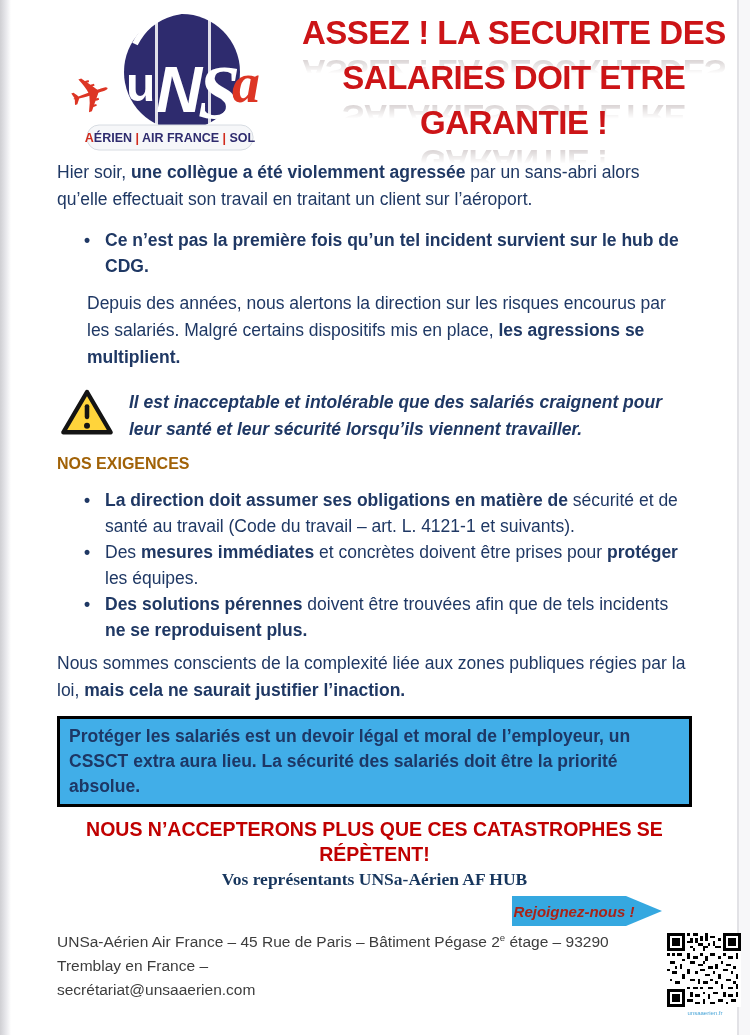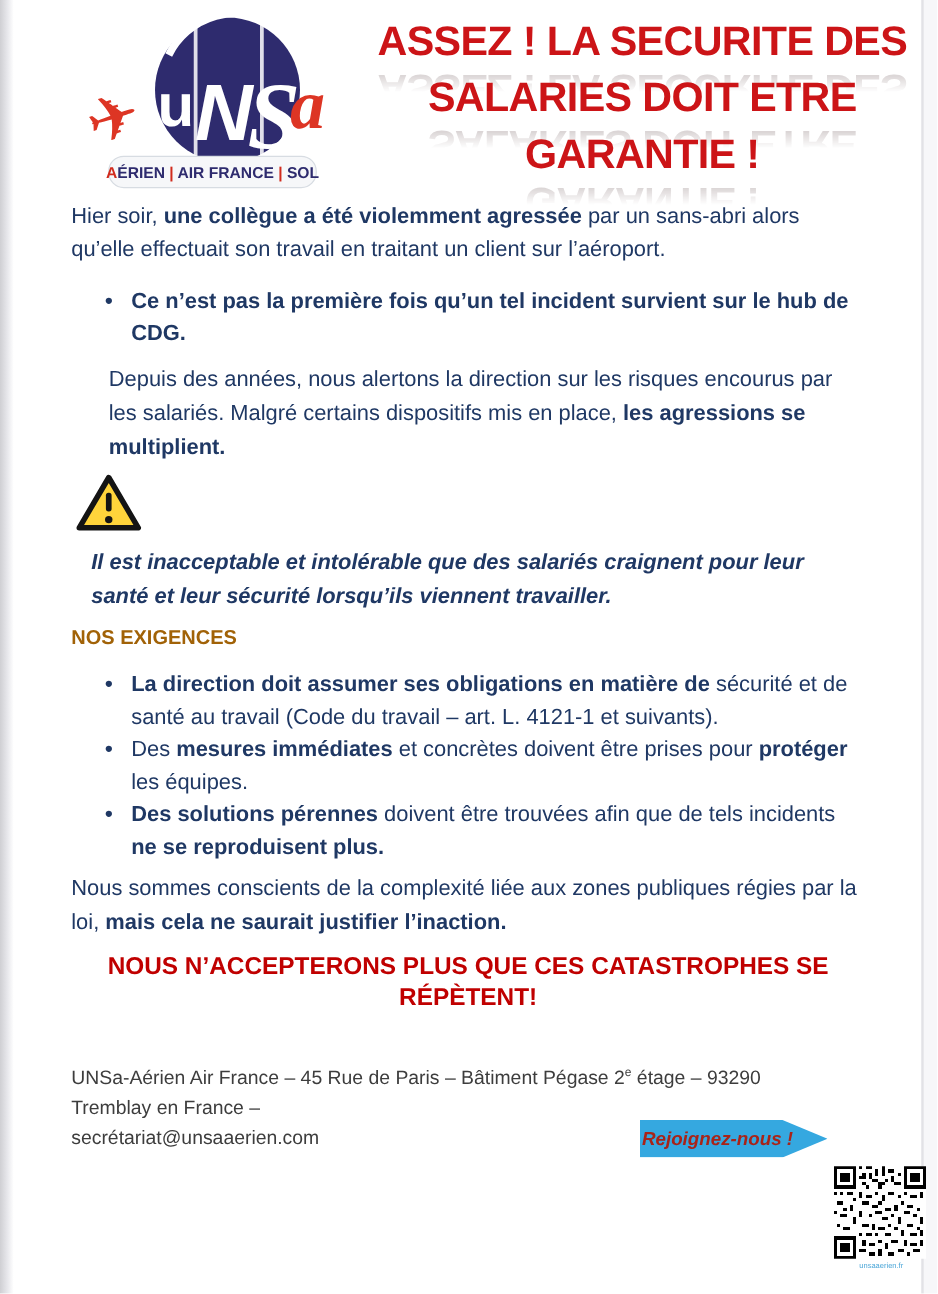--- a/index.html
+++ b/index.html
@@ -34,21 +34,21 @@
 
   ul.bullets { list-style:none; margin-top:14px; }
   ul.bullets li { position:relative; padding-left:48px; color:#1f3864;
                   font-size:17.5px; line-height:26px; }
   ul.bullets li::before { content:"\2022"; position:absolute; left:27px; top:0;
                   color:#1f3864; font-weight:700; }
 
   .context-p { margin-top:11px;margin-left:30px; }
 
   
-  .warning { display:flex; align-items:flex-start; margin-top:6px; padding-left:2px;flex-direction:column; }
+  .warning { display:flex; align-items:flex-end; margin-top:16px; padding-left:2px; }
   .wicon { flex:0 0 56px; }
   .wtext { color:#1f3864; font-size:17.5px; line-height:27px; font-weight:700;
            font-style:italic; padding-left:14px; padding-right:20px; margin-top:2px; }
 
   .exig-heading { color:#a16207; font-size:16px; font-weight:700; margin-top:8px; line-height:26px; }
   .exig-list { margin-top:10px !important; }
 
   .complexity-p { }
 
   
@@ -141,22 +141,24 @@
     <h2 class="exig-heading">NOS EXIGENCES</h2>
 
     <ul class="bullets exig-list">
       <li><span class="b">La direction doit assumer ses obligations en matière de </span><span>sécurité et de santé au travail (Code du travail – art. L. 4121-1 et suivants).</span></li>
       <li><span>Des </span><span class="b">mesures immédiates</span><span> et concrètes doivent être prises pour </span><span class="b">protéger</span><span> les équipes.</span></li>
       <li><span class="b">Des solutions pérennes</span><span> doivent être trouvées afin que de tels incidents </span><span class="b">ne se reproduisent plus.</span></li>
     </ul>
 
     <p class="body-p complexity-p"><span>Nous sommes conscients de la complexité liée aux zones publiques régies par la loi, </span><span class="b">mais cela ne saurait justifier l’inaction.</span></p>
 
+    <div class="highlight">Protéger les salariés est un devoir légal et moral de l’employeur, un CSSCT extra aura lieu. La sécurité des salariés doit être la priorité absolue.</div>
 
     <p class="slogan">NOUS N’ACCEPTERONS PLUS QUE CES CATASTROPHES SE RÉPÈTENT!</p>
+    <p class="signature">Vos représentants UNSa-Aérien AF HUB</p>
 
     <div class="footer">
       <p><span>UNSa-Aérien Air France – 45 Rue de Paris – Bâtiment Pégase 2</span><sup>e</sup><span> étage – 93290 Tremblay en France –</span></p>
       <p>secrétariat@unsaaerien.com</p>
     </div>
   </div>
 
   <div class="join-arrow">
     <span>Rejoignez-nous !</span>
   </div>

